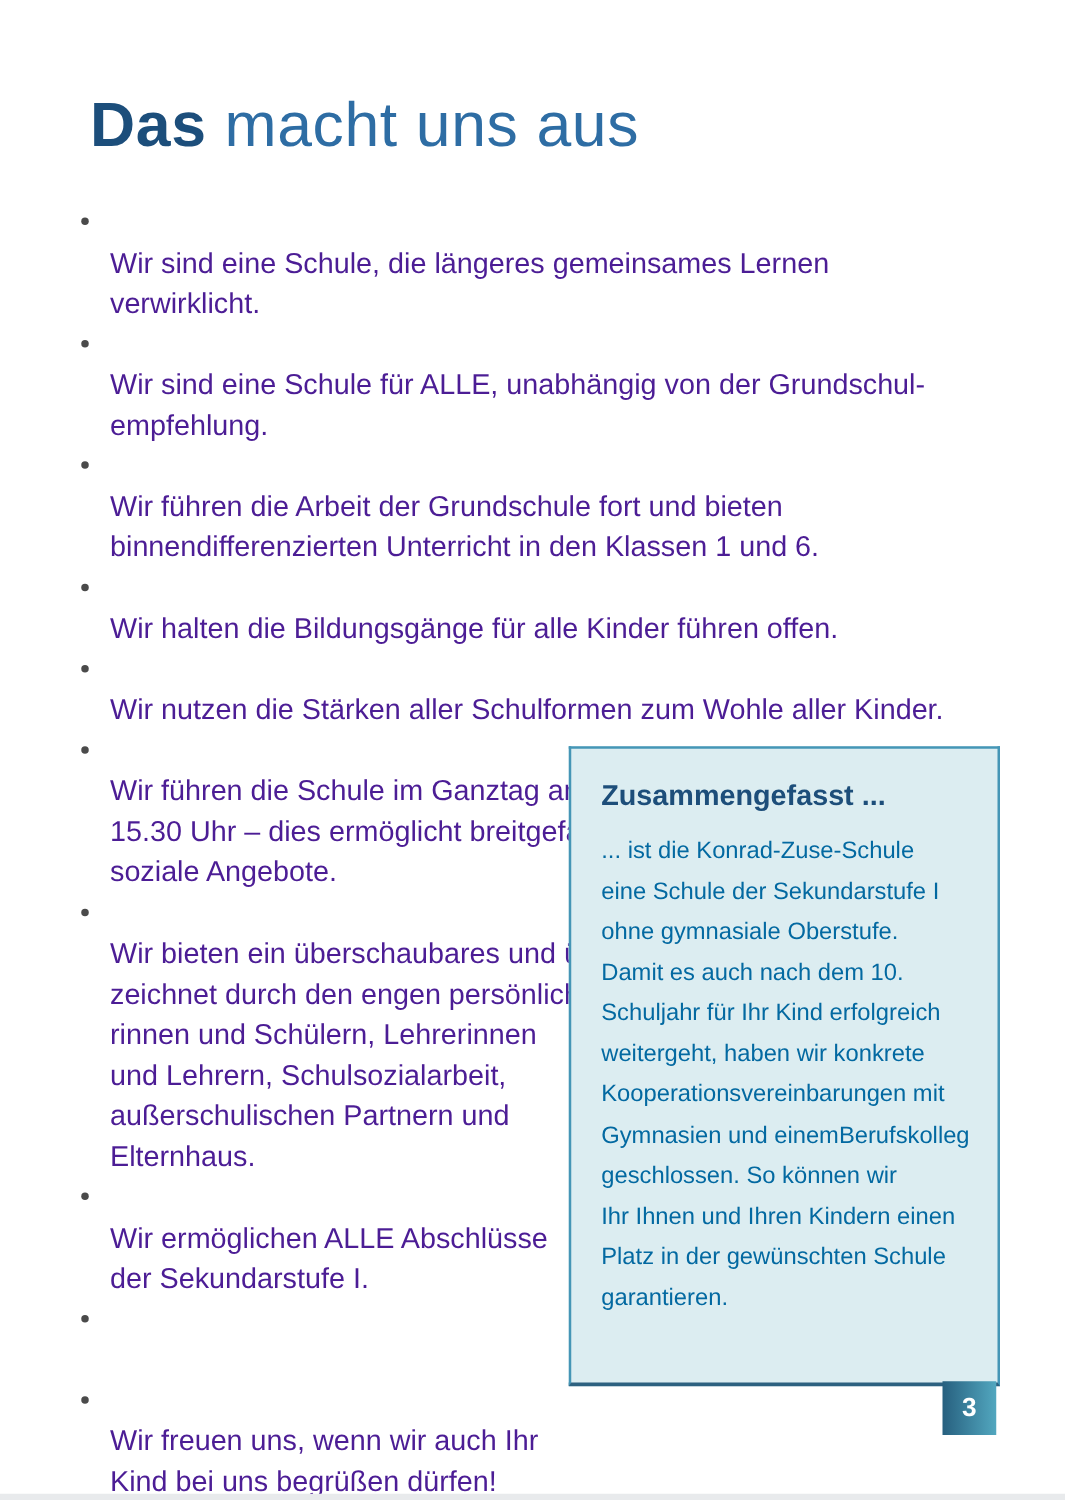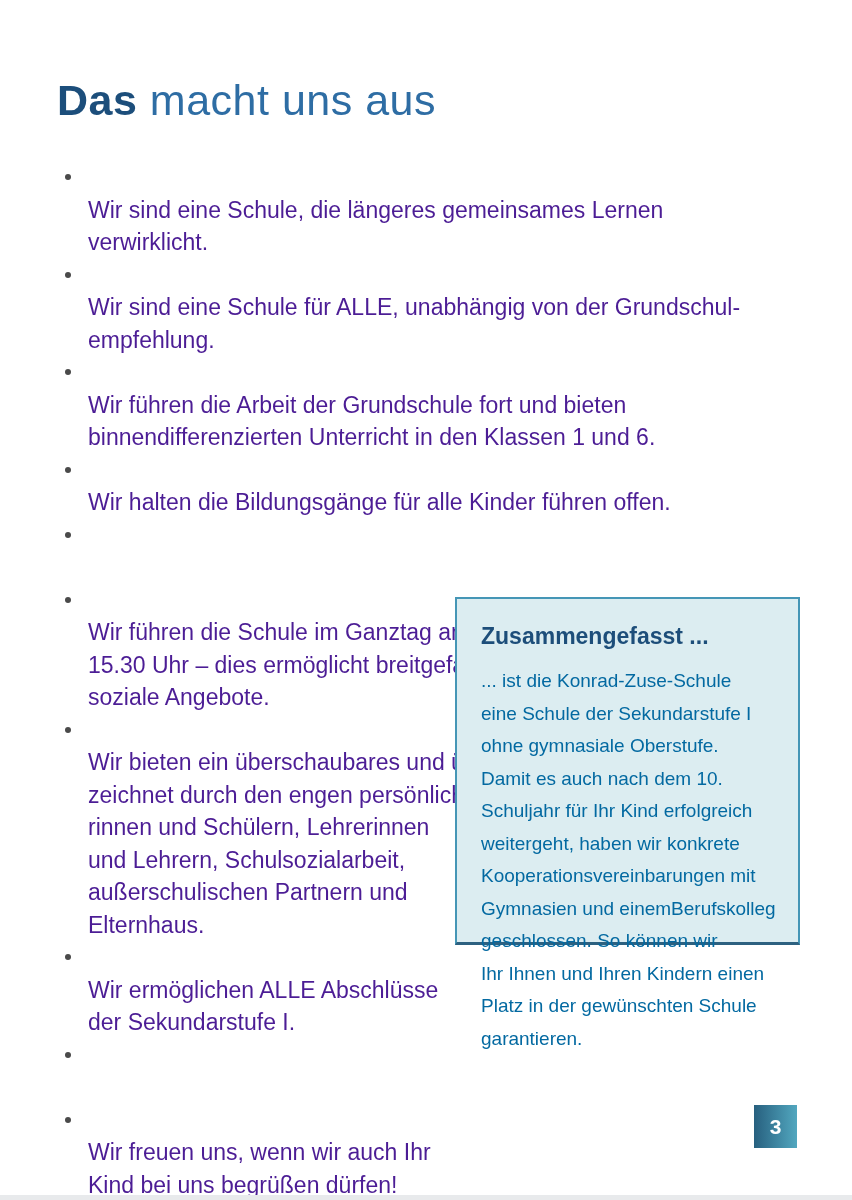--- a/index.html
+++ b/index.html
@@ -5,22 +5,22 @@
   html, body { margin: 0; padding: 0; background: #ffffff; }
   .page {
     position: relative;
     width: 852px;
     height: 1200px;
     background: #ffffff;
     font-family: "Liberation Sans", sans-serif;
     overflow: hidden;
   }
   .title {
-    margin: 75px 52px 0 57px;
-    font-size: 43px;
+    margin: 75px 52px 0 72px;
+    font-size: 50px;
     line-height: 50px;
     font-weight: 400;
     letter-spacing: 0.5px;
   }
   .title-bold { font-weight: 700; color: #1c4e7b; }
   .title-rest { font-weight: 400; color: #2e6da4; }
   .bullets {
     list-style: none;
     margin: 36px 52px 0 57px;
     padding: 0;
@@ -40,21 +40,21 @@
     width: 6px;
     height: 6px;
     border-radius: 50%;
     background: #4a4a4a;
   }
   .summary-box {
     position: absolute;
     left: 455px;
     top: 597px;
     width: 345px;
-    height: 348px;
+    height: 512px;
     box-sizing: border-box;
     background: #dcedf1;
     border: 2px solid #4596b6;
     border-bottom: 3px solid #2d6180;
     padding: 24px 20px 0 24px;
   }
   .summary-title {
     margin: 0 0 15px 0;
     font-size: 23px;
     font-weight: 700;
@@ -112,21 +112,21 @@
       <li class="bullet">
         <span class="bullet-dot"></span><span>Wir führen die Arbeit der Grundschule fort und bieten
 binnendifferenzierten Unterricht in den Klassen 1 und 6.</span>
       </li>
 
       <li class="bullet">
         <span class="bullet-dot"></span><span>Wir halten die Bildungsgänge für alle Kinder führen offen.</span>
       </li>
 
       <li class="bullet">
-        <span class="bullet-dot"></span>
+        <span class="bullet-dot"></span><span>Wir nutzen die Stärken aller Schulformen zum Wohle aller Kinder.</span>
       </li>
 
       <li class="bullet">
         <span class="bullet-dot"></span><span>Wir führen die Schule im Ganztag an drei Tagen in der Woche bis
 15.30 Uhr – dies ermöglicht breitgefächerte unterrichtliche und
 soziale Angebote.</span>
       </li>
 
       <li class="bullet">
         <span class="bullet-dot"></span><span>Wir bieten ein überschaubares und übersichtliches System, gekenn-

